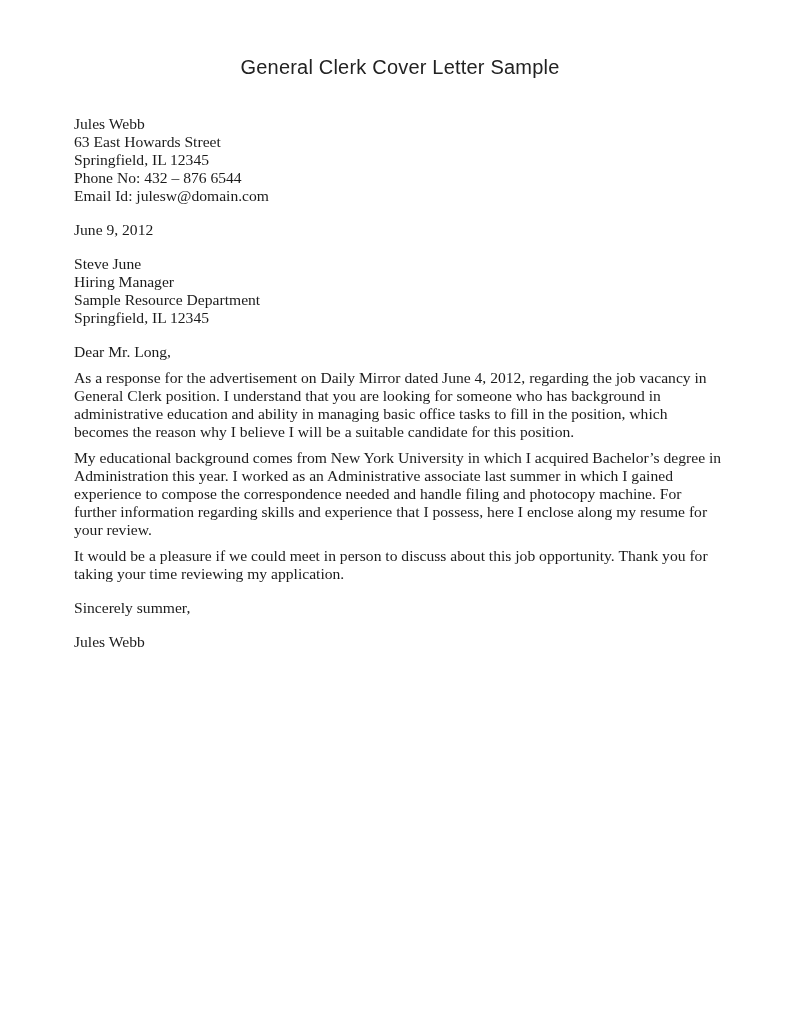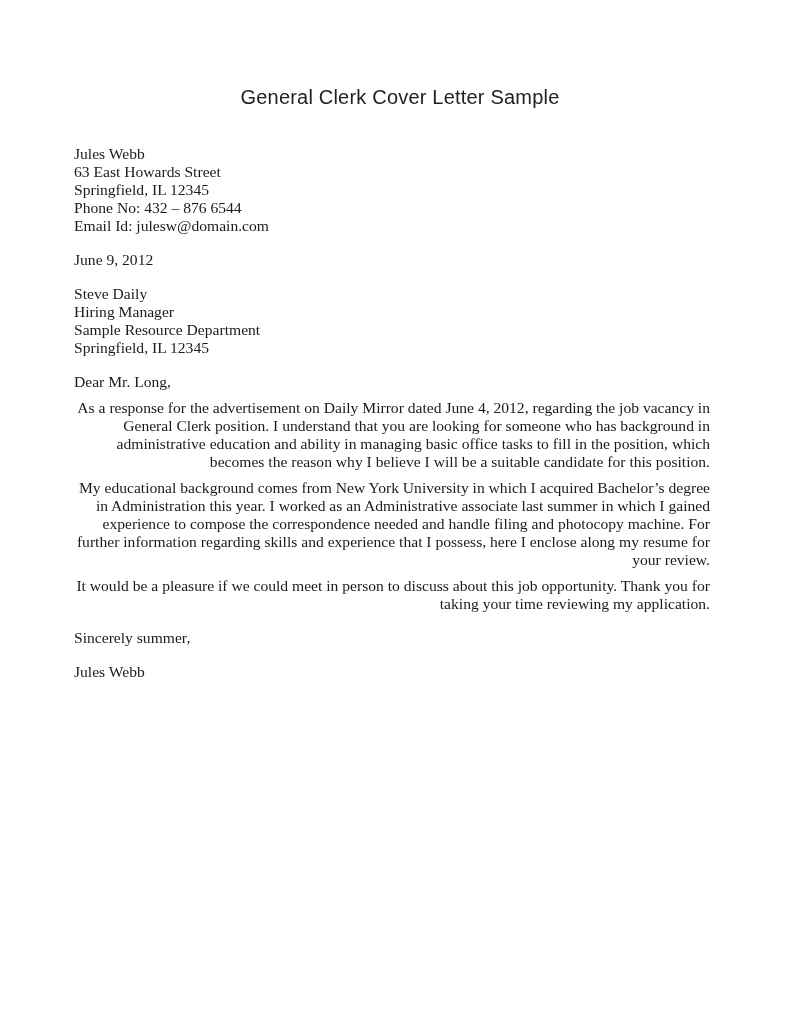--- a/index.html
+++ b/index.html
@@ -13,21 +13,21 @@
     overflow: hidden;
     color: #1e1e1e;
   }
   .page {
     width: 800px;
     height: 1036px;
     background: #ffffff;
     box-sizing: border-box;
   }
   .doc-title {
-    padding-top: 86px;
+    padding-top: 56px;
     text-align: center;
     font-family: "Liberation Sans", sans-serif;
     font-size: 20px;
     line-height: 22px;
     color: #222222;
     letter-spacing: 0.2px;
   }
   .letter {
     margin: 37px 74px 0 74px;
     width: 652px;
@@ -36,22 +36,22 @@
     line-height: 18px;
     color: #1b1b1b;
   }
   .block {
     margin: 16px 0 8px 0;
   }
   .block div {
     white-space: nowrap;
   }
   .para {
-    margin: 0 16px 8px 0;
-    text-align: right;
+    margin: 0 1px 8px 0;
+    text-align: left;
   }
 </style>
 </head>
 <body>
 
 <div class="page">
 
   <div class="doc-title">General Clerk Cover Letter Sample</div>
 
   <div class="letter">
@@ -60,21 +60,21 @@
       <div>Jules Webb</div>
       <div>63 East Howards Street</div>
       <div>Springfield, IL 12345</div>
       <div>Phone No: 432 – 876 6544</div>
       <div>Email Id: julesw@domain.com</div>
     </div>
 
     <div class="block">June 9, 2012</div>
 
     <div class="block">
-      <div>Steve Daily</div>
+      <div>Steve June</div>
       <div>Hiring Manager</div>
       <div>Sample Resource Department</div>
       <div>Springfield, IL 12345</div>
     </div>
 
     <div class="block">Dear Mr. Long,</div>
 
     <div class="para">As a response for the advertisement on Daily Mirror dated June 4, 2012, regarding the job vacancy in General Clerk position. I understand that you are looking for someone who has background in administrative education and ability in managing basic office tasks to fill in the position, which becomes the reason why I believe I will be a suitable candidate for this position.</div>
 
     <div class="para">My educational background comes from New York University in which I acquired Bachelor’s degree in Administration this year. I worked as an Administrative associate last summer in which I gained experience to compose the correspondence needed and handle filing and photocopy machine. For further information regarding skills and experience that I possess, here I enclose along my resume for your review.</div>

